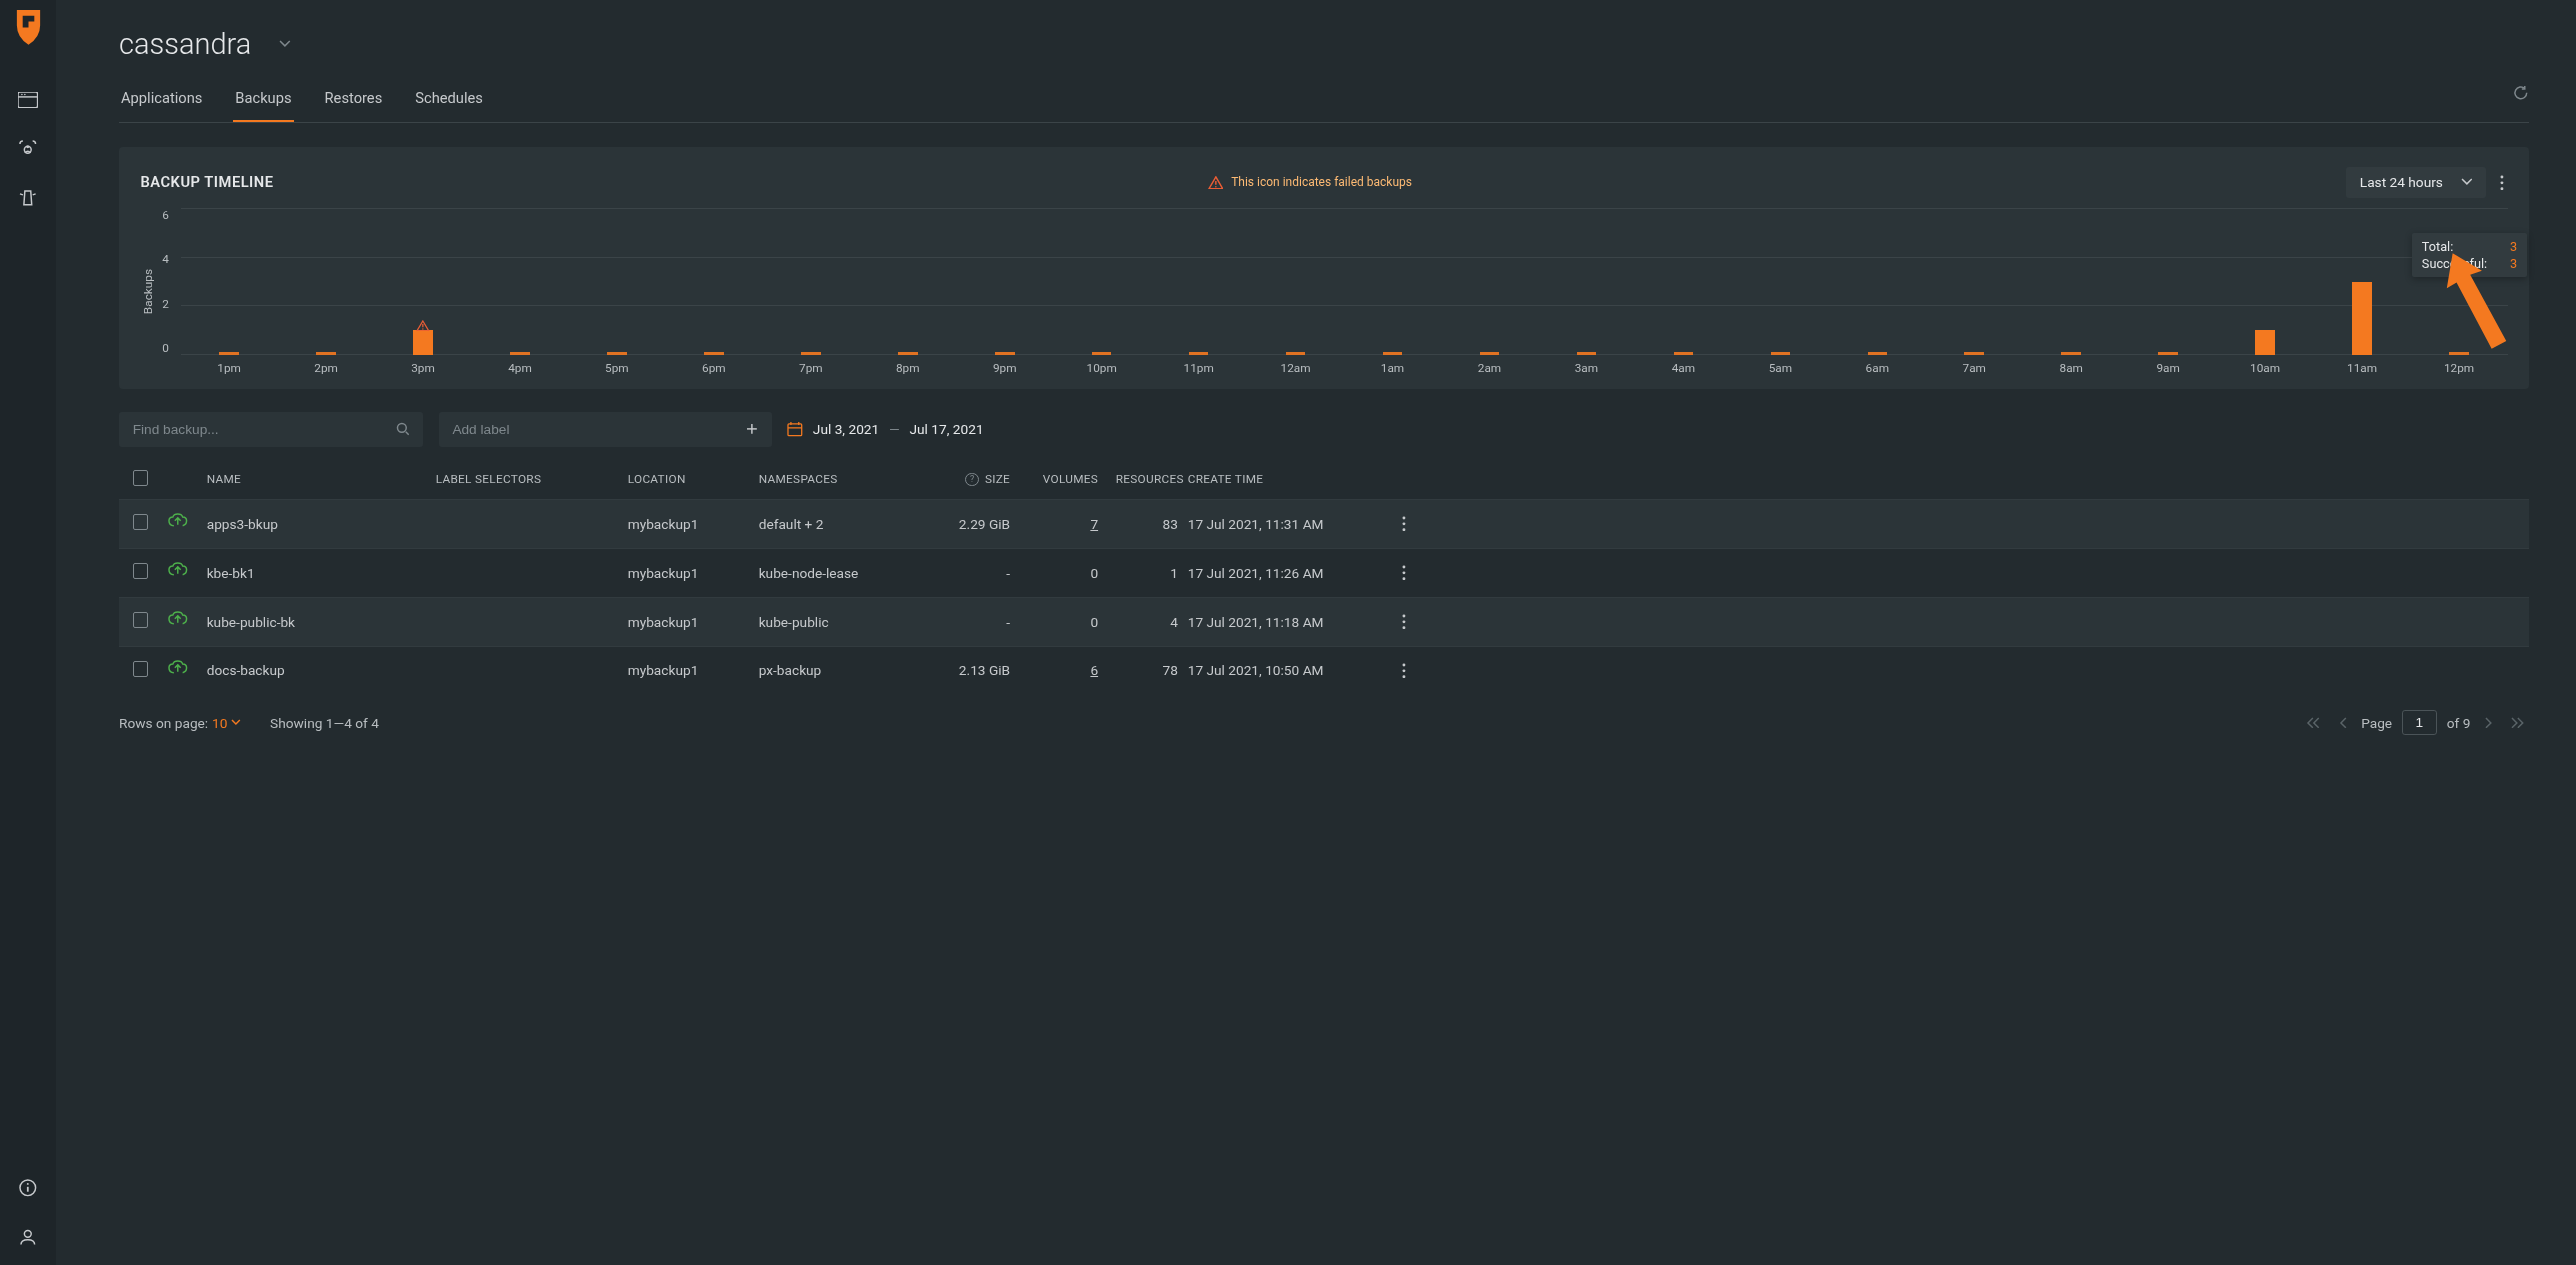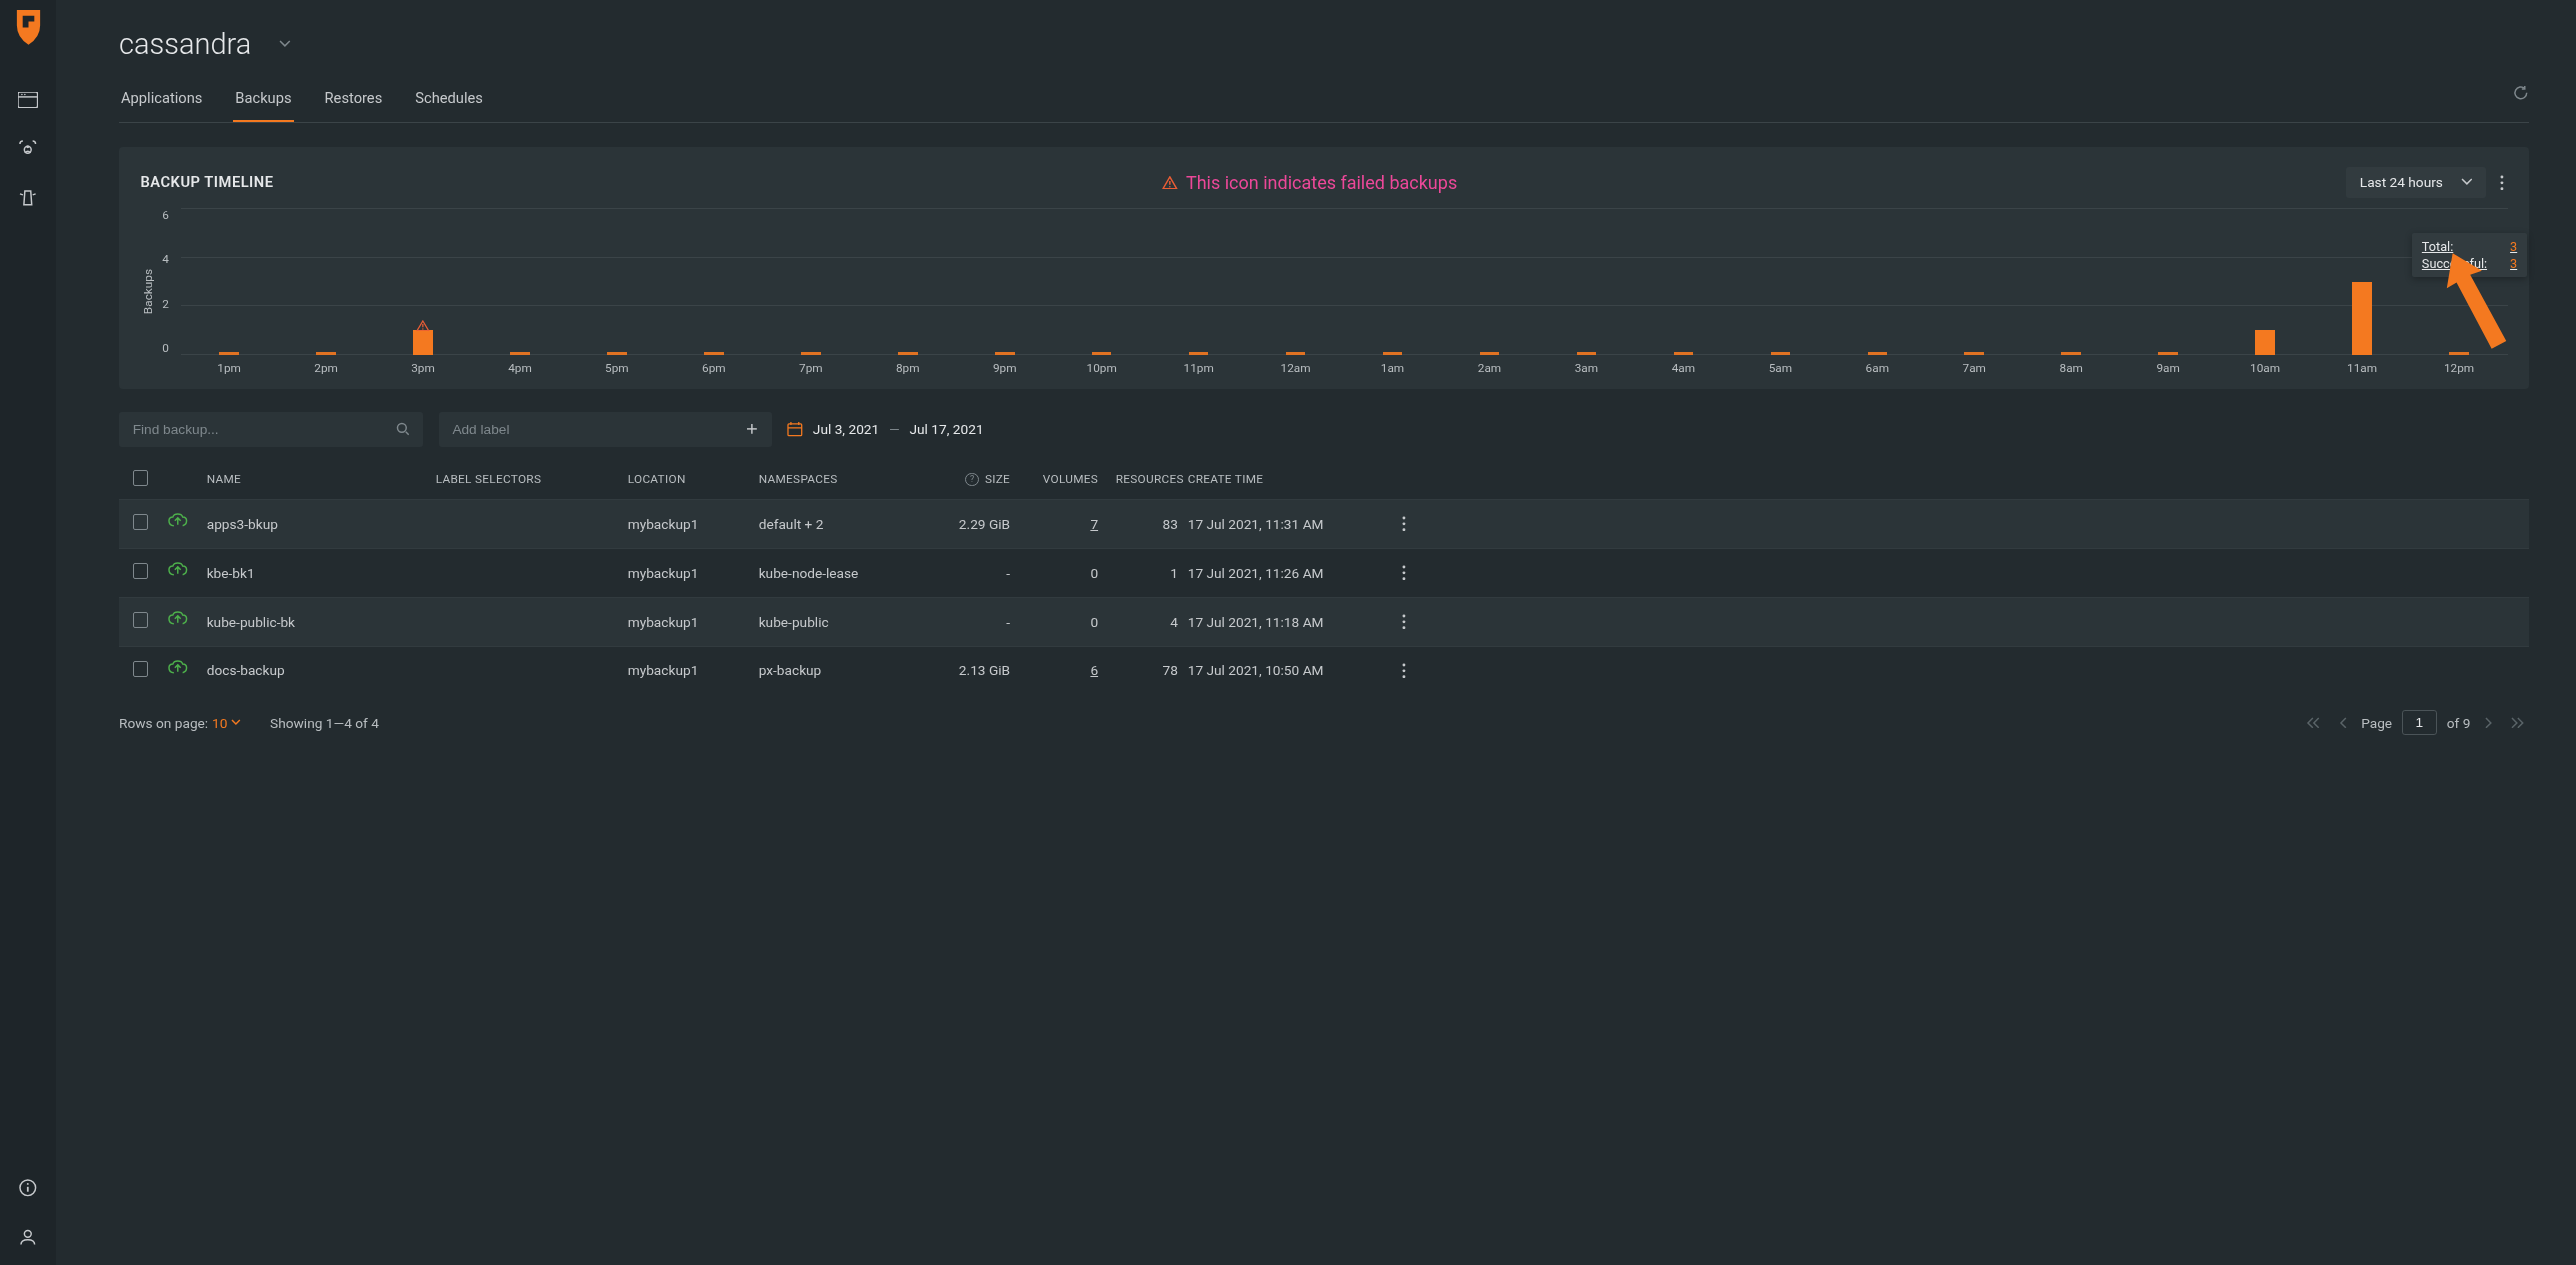--- a/index.html
+++ b/index.html
@@ -39,21 +39,21 @@
 
   .panel {
     background: #2b3438;
     border-radius: 3.9px;
     padding: 19.6px 21.5px 13.7px;
     margin-bottom: 23.5px;
     position: relative;
   }
   .panel-header { display: flex; align-items: center; justify-content: space-between; margin-bottom: 7.8px; }
   .panel-title { font-size: 14.7px; font-weight: 600; color: #e6e8ea; letter-spacing: 0.5px; }
-  .failed-note { display: flex; align-items: center; gap: 7.8px; font-size: 18px; color: #ec4899; }
+  .failed-note { display: flex; align-items: center; gap: 7.8px; font-size: 12px; color: #fdba74; }
   .warn-icon { color: #ea5d35; }
   .range-select {
     background: #323b3f; color: #e6e8ea;
     padding: 7.8px 13.7px; border-radius: 2.9px;
     display:flex; align-items:center; gap:17.6px;
     cursor:pointer; font-size:13.7px;
   }
   .panel-more { color:#c6c9cc; cursor:pointer; padding:3.9px; }
   .panel-right { display:flex; align-items:center; gap:9.8px; }
 
@@ -75,21 +75,21 @@
 
   .tooltip {
     position:absolute; right:2px; top:86px;
     background:#323b3f; border-radius:2px;
     padding:5.9px 9.8px; font-size:12.7px; color:#e6e8ea;
     display:flex; flex-direction:column; gap:2px;
     min-width:108px;
     box-shadow:0 2px 7.8px rgba(0,0,0,0.3);
     z-index:5;
   }
-  .tooltip-row { display:flex; justify-content:space-between; gap:23px;text-decoration:underline; }
+  .tooltip-row { display:flex; justify-content:space-between; gap:23px; }
   .tooltip-val { color:#f47920; }
 
   .cursor-overlay {
     position:absolute;
     right:11.8px; top:104px;
     width:78px; height:98px;
     z-index:6;
     pointer-events:none;
   }
 

